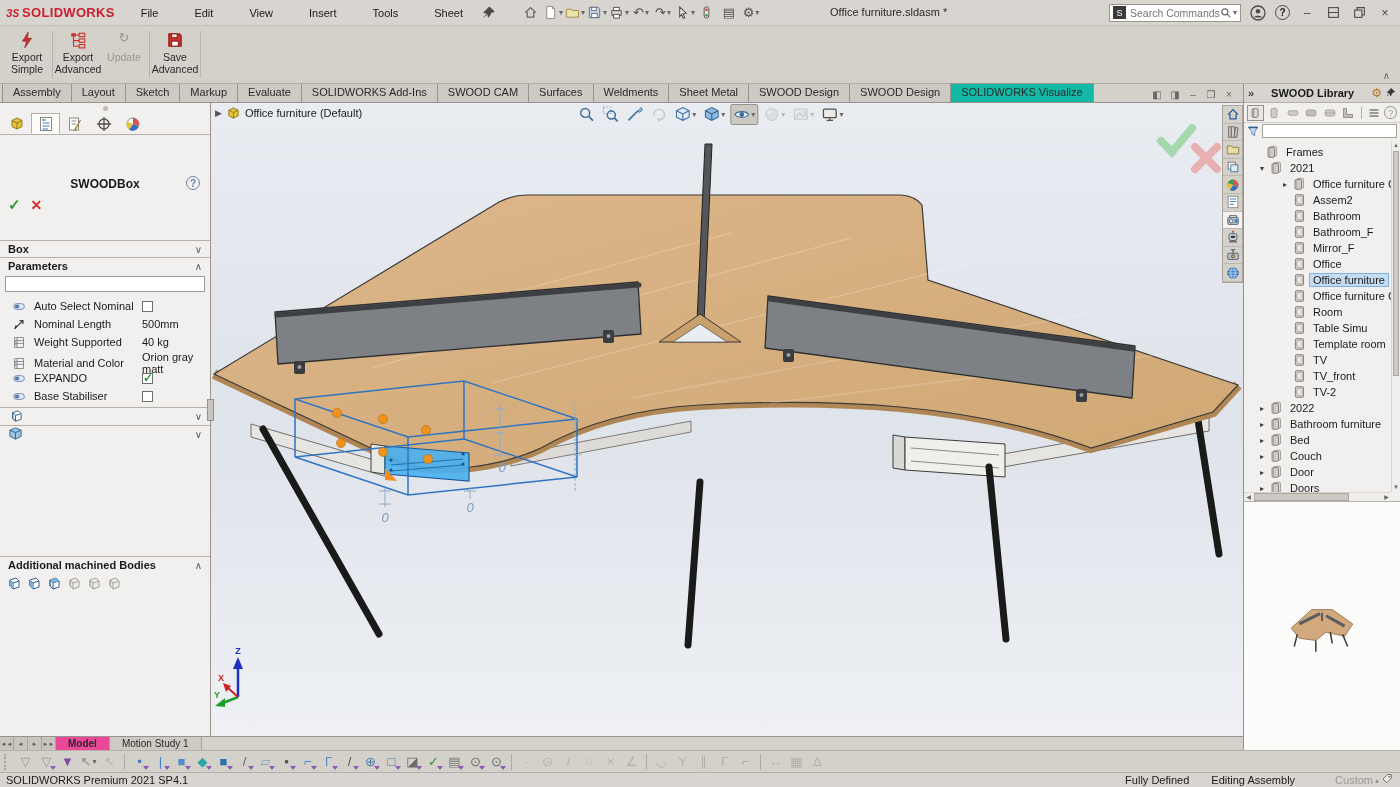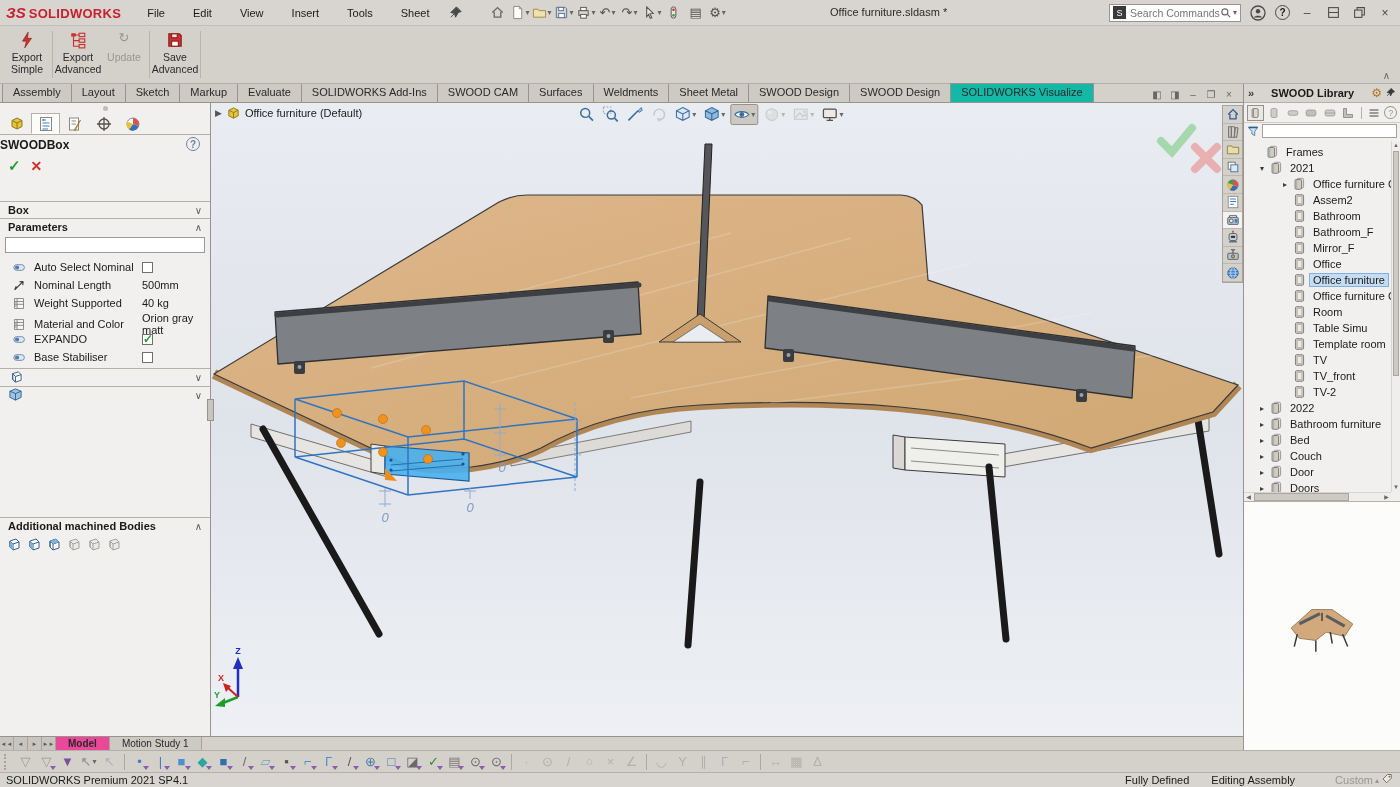--- a/index.html
+++ b/index.html
@@ -2,23 +2,23 @@
 <html><head>
 <meta charset="utf-8">
 <style>
   * { box-sizing: border-box; margin:0; padding:0; }
   html,body { width:1400px; height:787px; overflow:hidden; }
   body { font-family:"Liberation Sans", sans-serif; font-size:11px; color:#1a1a1a; background:#d8d5d0; position:relative; }
 
   
   .titlebar { height:26px; background:#d8d5d0; border-bottom:1px solid #c2beb8; display:flex; align-items:center; padding:0 6px; position:relative; }
   .logo { display:flex; align-items:baseline; margin-right:18px; }
-  .logo-mark { color:#c8202f; font-weight:bold; font-style:italic; font-size:15px; margin-right:3px; }
+  .logo-mark { color:#c8202f; font-weight:bold; font-style:italic; font-size:10px; margin-right:3px; }
   .logo-text { color:#c8202f; font-weight:bold; font-size:13px; letter-spacing:.3px; }
-  .menubar { display:flex; gap:12px; }
+  .menubar { display:flex; gap:20px; }
   .menu-item { padding:3px 8px; cursor:default; }
   .pin-btn { margin:0 10px; width:16px; height:16px; display:inline-flex; }
   .qbar { display:flex; align-items:center; gap:2px; margin-left:14px; }
   .qbtn { width:20px; height:20px; display:inline-flex; align-items:center; justify-content:center; }
   .qbtn svg, .pin-btn svg { width:15px; height:15px; }
   .caret { font-size:8px; color:#6a6763; margin-left:1px; }
   .glyph { font-size:13px; line-height:1; }
   .tb-title { position:absolute; left:830px; top:6px; font-size:11px; color:#2a2a2a; }
   .tb-right { margin-left:auto; display:flex; align-items:center; gap:8px; }
   .searchbox { display:flex; align-items:center; background:#fff; border:1px solid #9a968f; width:132px; height:18px; padding:0 3px; }
@@ -46,21 +46,21 @@
 
   
   .content-row { flex:1; display:flex; height:633px; }
   .pm-panel { width:211px; background:#f1f0ee; border-right:1px solid #98948d; display:flex; flex-direction:column; position:relative; }
   .pm-drag { height:10px; display:flex; align-items:center; justify-content:center; }
   .pm-drag i { width:5px; height:5px; border-radius:50%; background:#c0bcb6; }
   .pm-tabs { height:22px; display:flex; border-bottom:1px solid #b5b1aa; padding-left:2px; }
   .pm-tab { width:29px; display:flex; align-items:center; justify-content:center; border:1px solid transparent; }
   .pm-tab.active { background:#fcfcfb; border-color:#b5b1aa; border-bottom-color:#fcfcfb; }
   .pm-tab svg { width:16px; height:16px; }
-  .pm-title { height:20px; display:flex; align-items:center; font-weight:bold; font-size:12px; position:relative; }
+  .pm-title { height:20px; display:flex; align-items:center; justify-content:center; font-weight:bold; font-size:12px; position:relative;margin-top:39px; }
   .pm-help { position:absolute; right:10px; top:2px; width:14px; height:14px; border:1.3px solid #6f81a5; color:#6f81a5; border-radius:50%; font-size:10px; display:flex; align-items:center; justify-content:center; font-weight:bold; }
   .pm-actions { height:22px; display:flex; align-items:center; gap:10px; padding-left:8px; }
   .pm-ok { color:#1f9d2f; font-size:15px; font-weight:bold; }
   .pm-cancel { color:#d42b2b; font-size:14px; font-weight:bold; }
   .pm-gap { height:24px; }
   .pm-sec { height:17px; border-top:1px solid #b5b1aa; display:flex; align-items:center; justify-content:space-between; padding:0 8px; font-weight:bold; background:#f1f0ee; }
   .pm-chev { color:#5a5a5a; font-weight:normal; font-size:10px; }
   .pm-input { margin:2px 5px 3px; height:16px; border:1px solid #9a9a9a; background:#fff; }
   .pm-params { padding:2px 0; }
   .pm-row { display:grid; grid-template-columns:22px 108px 1fr; align-items:center; height:18px; padding-left:12px; }

